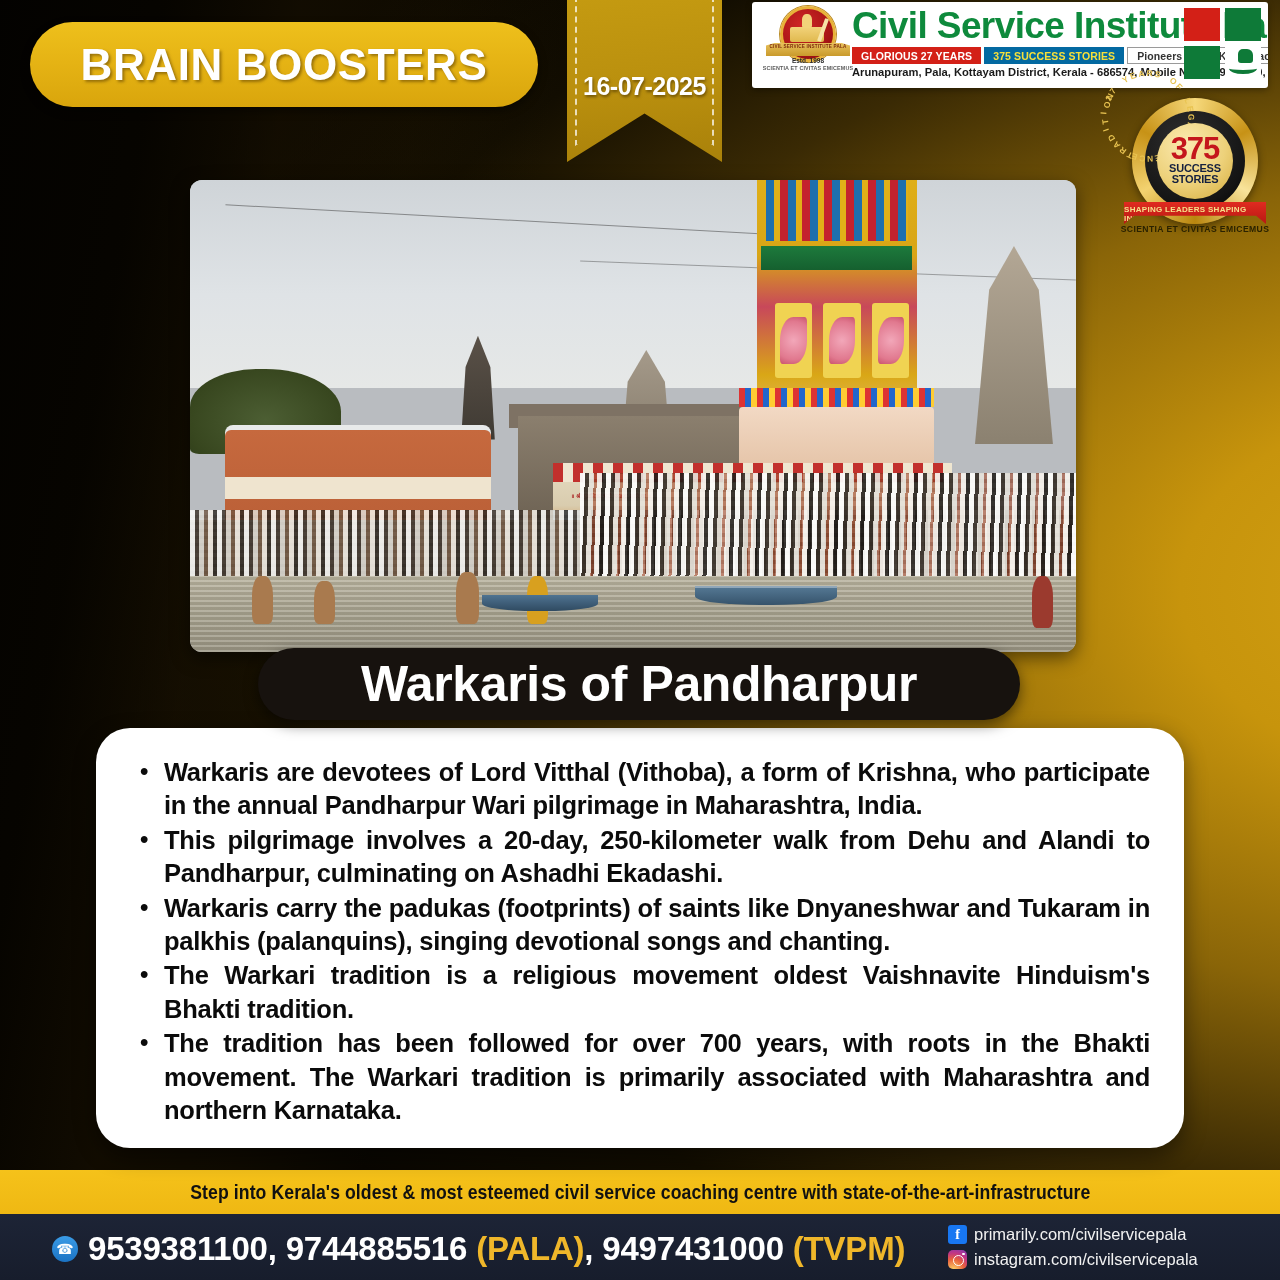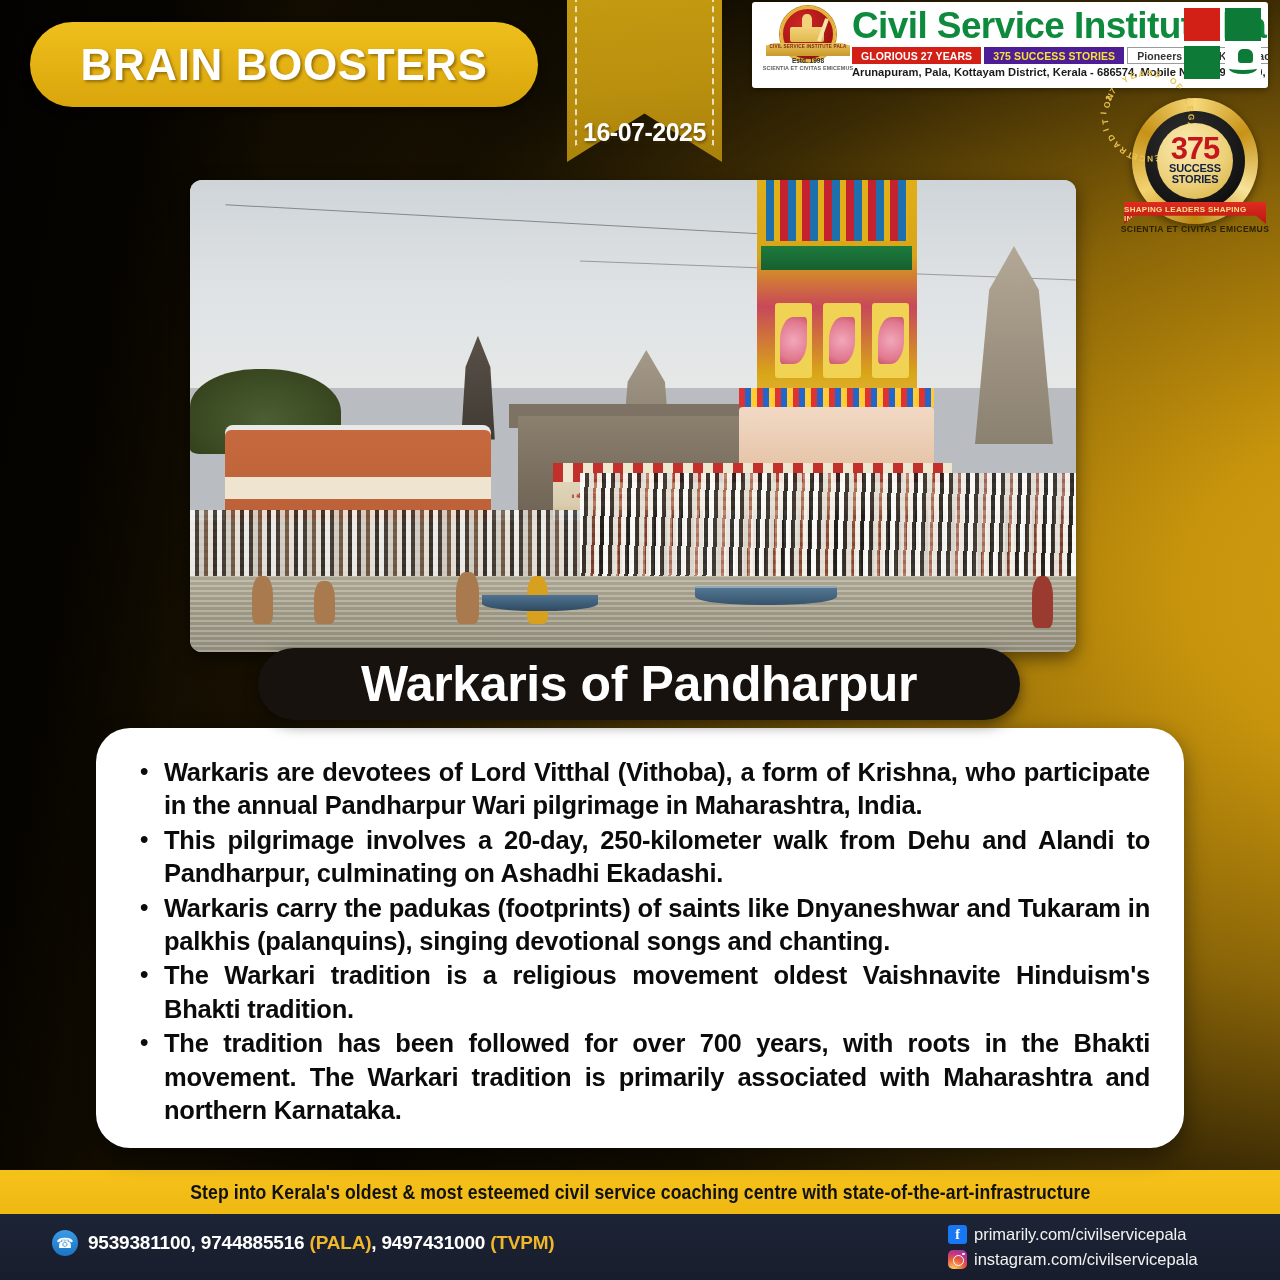--- a/index.html
+++ b/index.html
@@ -75,21 +75,20 @@
     position: absolute; left: 567px; top: 14px; width: 155px;
     text-align: center; font-weight: 900; font-size: 46px;
     color: #f2d879; letter-spacing: -1px;
     text-shadow: 2px 2px 3px rgba(60,40,0,.6);
   }
   .ribbon-date {
     position: absolute; left: 567px; top: 72px; width: 155px;
     text-align: center; font-weight: 900; font-size: 25px;
     color: #fff; letter-spacing: -.5px;
     text-shadow: 1px 2px 3px rgba(60,40,0,.6);
-    margin-top: 46px;
   }
 
   
   .logo-card {
     position: absolute; left: 752px; top: 2px;
     width: 516px; height: 86px;
     background: #fff; border-radius: 3px;
     box-shadow: 0 2px 6px rgba(0,0,0,.35);
     overflow: hidden;
   }
@@ -137,21 +136,21 @@
     position: absolute; left: 100px; top: 3px;
     font-weight: 800; font-size: 37px; color: #0e8a3c;
     letter-spacing: -.6px; white-space: nowrap;
   }
   .badge-row { position: absolute; left: 100px; top: 45px; display: flex; gap: 3px; }
   .bdg {
     height: 17px; display: flex; align-items: center; padding: 0 9px;
     font-size: 10.5px; font-weight: 800; letter-spacing: .1px; white-space: nowrap;
   }
   .bdg.red { background: #d32017; color: #fff; }
-  .bdg.grn { background: #4c1d95; color: #f7e03a; }
+  .bdg.grn { background: #0369a1; color: #f7e03a; }
   .bdg.out { background: #fff; color: #333; border: 1px solid #9a9a9a; height: 17px; font-weight: 700; }
   .logo-addr {
     position: absolute; left: 100px; top: 64px;
     font-size: 11.2px; font-weight: 700; color: #1a1a1a; white-space: nowrap;
   }
   .sq { position: absolute; }
   .sq.r1 { left: 432px; top: 6px;  width: 36px; height: 33px; background: #d32017; }
   .sq.g1 { left: 473px; top: 6px;  width: 36px; height: 33px; background: #0e7a38; }
   .sq.g2 { left: 432px; top: 44px; width: 36px; height: 33px; background: #0e7a38; }
   .hand-tile { left: 473px; top: 44px; width: 36px; height: 33px; background: #fff; }
@@ -319,21 +318,21 @@
     position: absolute; left: 0; top: 1214px; width: 1280px; height: 66px;
     background: linear-gradient(180deg,#1d2436 0%,#171d2c 100%);
   }
   .f-phone { position: absolute; left: 52px; top: 16px; display: flex; align-items: center; gap: 10px; }
   .ico-phone {
     width: 26px; height: 26px; border-radius: 50%;
     background: linear-gradient(180deg,#3a9be6 0%,#1b73c4 100%);
     display: flex; align-items: center; justify-content: center;
     color: #fff; font-size: 14px;
   }
-  .f-phone .num { font-size: 19px; font-weight: 900; color: #fff; letter-spacing: -.2px; white-space: nowrap; }
+  .f-phone .num { font-size: 33px; font-weight: 900; color: #fff; letter-spacing: -.2px; white-space: nowrap; }
   .f-phone .loc { color: #f0b72a; }
 
   .f-web { position: absolute; left: 703px; top: 8px; font-size: 16.5px; color: #f2f2f2; line-height: 1.52; }
   .f-web .row { display: flex; align-items: center; gap: 7px; white-space: nowrap; }
   .ico-globe, .ico-mail {
     width: 19px; height: 19px; flex: 0 0 19px;
     border: 1.6px solid #e2c158; border-radius: 50%;
     position: relative;
   }
   .ico-globe::before { content:""; position:absolute; left:7px; top:-1px; width:3px; height:17px; border-left:1.6px solid #e2c158; border-right:1.6px solid #e2c158; border-radius:50%; }

